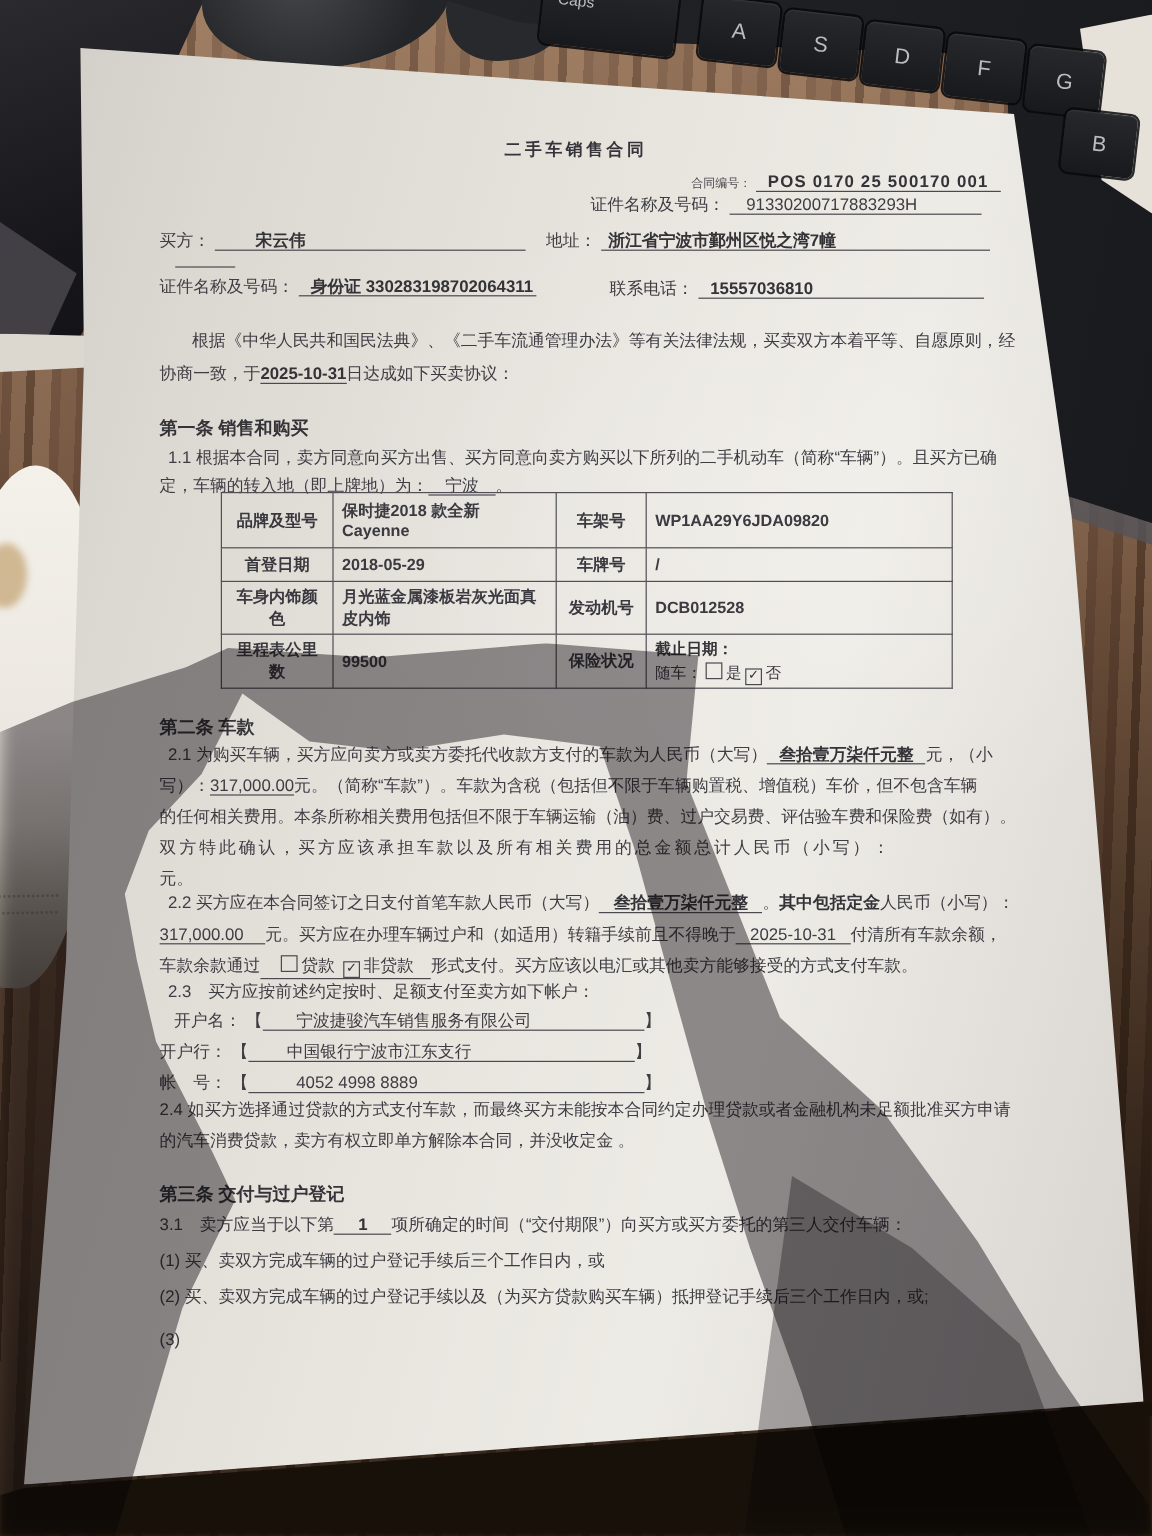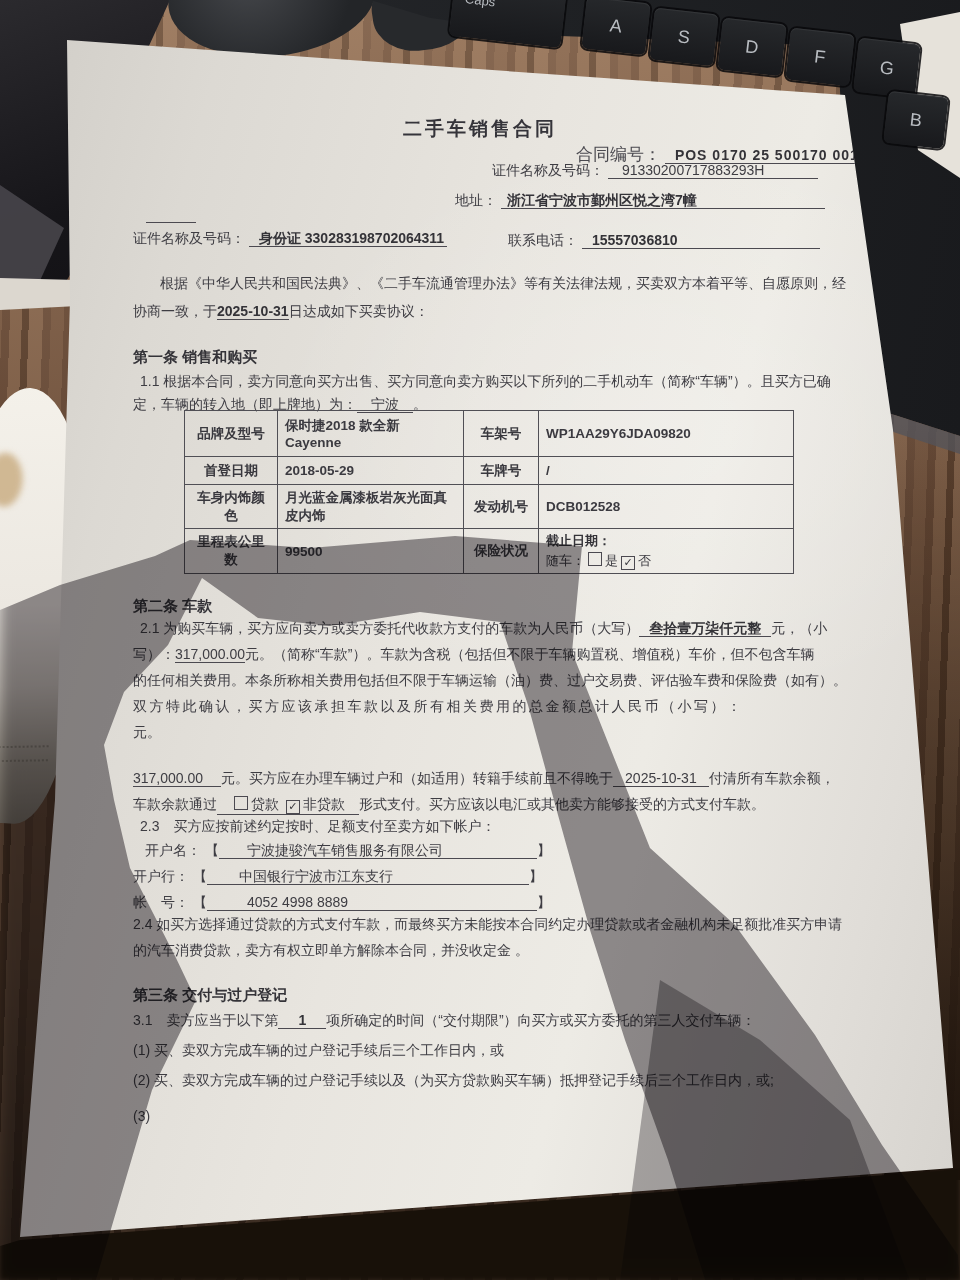--- a/index.html
+++ b/index.html
@@ -36,24 +36,24 @@
   #tissue-stain{left:14px;top:66px;width:36px;height:54px;border-radius:50%;
     background:rgba(186,148,92,.6);filter:blur(3px);}
   .tissue-dots{left:28px;width:62px;height:0;border-top:2px dotted rgba(90,85,75,.5);transform:rotate(-4deg);}
   
   #paper{left:0;top:0;width:960px;height:1280px;
     clip-path:polygon(67px 40px,845px 95px,893px 430px,953px 1168px,20px 1237px,55px 800px,70px 300px);
     background:
       radial-gradient(ellipse 560px 420px at 660px 430px, rgba(255,255,255,.22), rgba(255,255,255,0) 70%),
       linear-gradient(105deg,#cfccc6 0%,#dcd9d3 18%,#e8e5df 45%,#edebe5 65%,#e0ddd8 85%,#d5d2cd 100%);}
   .line{position:absolute;white-space:nowrap;font-size:14px;color:#3e3d43;}
-  .sm{font-size:17px;color:#4a494f;}
+  .sm{font-size:10px;color:#4a494f;}
   .b{font-weight:bold;color:#343338;}
   .ul{border-bottom:1.5px solid #4b4950;display:inline-block;line-height:1.15;}
-  #title-line{left:360px;top:116px;width:240px;text-align:center;font-size:19px;letter-spacing:3px;font-weight:bold;color:#35343a;}
+  #title-line{left:360px;top:116px;width:240px;text-align:center;font-size:14px;letter-spacing:3px;font-weight:bold;color:#35343a;}
   .heading{font-size:15px;font-weight:bold;color:#343338;}
   .cb{display:inline-block;width:12px;height:12px;border:1.5px solid #4b4950;vertical-align:-1px;
     margin:0 3px;text-align:center;line-height:11px;font-size:11px;color:#343338;}
   
   #veh-table{position:absolute;left:184px;top:410px;border-collapse:collapse;table-layout:fixed;}
   #veh-table td{border:1.5px solid #504f55;font-size:13.5px;color:#3b3a40;padding:2px 7px;vertical-align:middle;}
   #veh-table td.lbl{font-weight:bold;text-align:center;color:#39383e;}
   #veh-table td.val{font-weight:600;white-space:pre-line;}
   
   #shadow-main{left:0;top:0;width:960px;height:1280px;mix-blend-mode:multiply;filter:blur(7px);
@@ -123,20 +123,24 @@
     <div class="line" style="left:576px;top:143px;">
       <span class="sm">合同编号：</span>
       <span class="ul b" style="padding:0 10px;letter-spacing:1px;">POS 0170 25 500170 001</span>
     </div>
 
     <div class="line" style="left:492px;top:162px;">
       <span>证件名称及号码：</span>
       <span class="ul" style="min-width:196px;padding-left:14px;">91330200717883293H</span>
     </div>
 
+    <div class="line" style="left:133px;top:192px;">
+      <span>买方：</span>
+      <span class="ul b" style="min-width:225px;padding-left:34px;">宋云伟</span>
+    </div>
     <div class="line" style="left:455px;top:192px;">
       <span>地址：</span>
       <span class="ul b" style="min-width:318px;padding-left:6px;">浙江省宁波市鄞州区悦之湾7幢</span>
     </div>
 
     <div class="abs" style="left:146px;top:208px;width:50px;height:14px;border-bottom:1.5px solid #4b4950;"></div>
 
     <div class="line" style="left:133px;top:230px;">
       <span>证件名称及号码：</span>
       <span class="ul b" style="min-width:188px;padding-left:10px;">身份证 330283198702064311</span>
@@ -200,20 +204,23 @@
     <div class="line" style="left:140px;top:620px;">
       <span>2.1 为购买车辆，买方应向卖方或卖方委托代收款方支付的车款为人民币（大写）</span><span class="ul b" style="padding:0 10px;">叁拾壹万柒仟元整</span><span>元，（小</span>
     </div>
     <div class="line" style="left:133px;top:646px;">
       <span>写）：</span><span class="ul">317,000.00</span><span>元。（简称“车款”）。车款为含税（包括但不限于车辆购置税、增值税）车价，但不包含车辆</span>
     </div>
     <div class="line" style="left:133px;top:698px;letter-spacing:2.5px;">双方特此确认，买方应该承担车款以及所有相关费用的总金额总计人民币（小写）：</div>
     <div class="line" style="left:133px;top:672px;">的任何相关费用。本条所称相关费用包括但不限于车辆运输（油）费、过户交易费、评估验车费和保险费（如有）。</div>
     <div class="line" style="left:133px;top:724px;">元。</div>
 
+    <div class="line" style="left:140px;top:744px;">
+      <span>2.2 买方应在本合同签订之日支付首笔车款人民币（大写）</span><span class="ul b" style="padding:0 12px;">叁拾壹万柒仟元整</span><span>。</span><span class="b">其中包括定金</span><span>人民币（小写）：</span>
+    </div>
     <div class="line" style="left:133px;top:770px;">
       <span class="ul" style="padding-right:18px;">317,000.00</span><span>元。买方应在办理车辆过户和（如适用）转籍手续前且不得晚于</span><span class="ul" style="padding:0 12px;">2025-10-31</span><span>付清所有车款余额，</span>
     </div>
     <div class="line" style="left:133px;top:796px;">
       <span>车款余款通过</span><span class="ul" style="padding:0 14px;"><span class="cb"></span><span>贷款</span>&nbsp;<span class="cb">✓</span><span>非贷款</span></span><span>形式支付。买方应该以电汇或其他卖方能够接受的方式支付车款。</span>
     </div>
     <div class="line" style="left:140px;top:818px;">2.3　买方应按前述约定按时、足额支付至卖方如下帐户：</div>
 
     <div class="line" style="left:133px;top:842px;margin-left:12px;">
       <span>开户名：</span>

